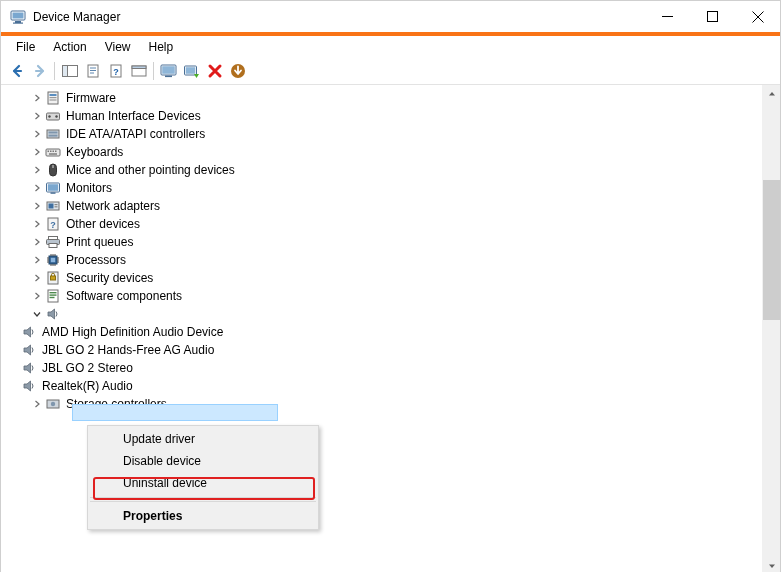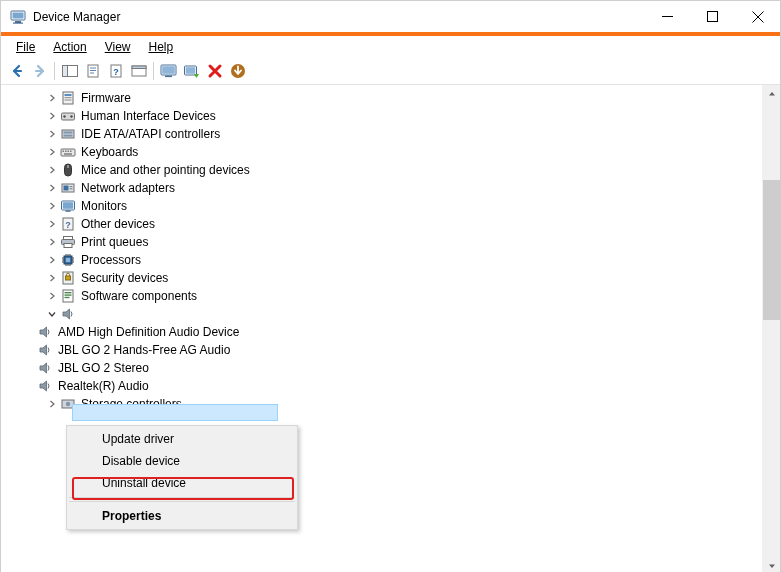--- a/index.html
+++ b/index.html
@@ -58,21 +58,20 @@
   }
   .cap-btn svg { display: block; }
 
   
   .menubar {
     height: 22px;
     display: flex;
     align-items: center;
     padding-left: 6px;
     background: #ffffff;
-    text-decoration: underline;
   }
   .menu-item {
     padding: 2px 9px;
     font-size: 12px;
     color: #000;
   }
 
   
   .toolbar {
     height: 26px;
@@ -130,22 +129,22 @@
   .dev-icon {
     width: 16px;
     height: 16px;
     margin-right: 5px;
     position: relative;
     flex: 0 0 16px;
   }
   .row .label { line-height: 18px; }
 
   
-  .ind1 { padding-left: 0; margin-left: 43px; }
-  .ind2 { padding-left: 36px; }
+  .ind1 { padding-left: 28px; }
+  .ind2 { padding-left: 20px; }
 
   
   .vscroll {
     width: 17px;
     background: #f0f0f0;
     position: relative;
     border-left: 1px solid #f0f0f0;
   }
   .vs-arrow {
     width: 17px;
@@ -178,21 +177,21 @@
   .hs-thumb {
     position: absolute;
     top: 0;
     height: 17px;
     background: #cdcdcd;
   }
 
   
   .ctxmenu {
     position: absolute;
-    left: 65px;
+    left: 86px;
     top: 340px;
     width: 232px;
     background: #f0f0f0;
     border: 1px solid #d7d7d7;
     box-shadow: 2px 2px 4px rgba(0,0,0,0.22);
     padding: 2px 0 2px 0;
     box-sizing: border-box;
   }
   .ctx-item {
     height: 22px;
@@ -427,43 +426,43 @@
       </div>
 
       <div class="row ind1">
         <div class="expander">
           <svg width="8" height="8" viewBox="0 0 8 8">
               <path d="M2.5 1 L6 4 L2.5 7" fill="none" stroke="#6d6d6d" stroke-width="1.2"></path>
             </svg>
         </div>
         <div class="dev-icon">
           <svg width="16" height="16" viewBox="0 0 16 16">
+              <rect x="1.5" y="3" width="13" height="9" rx="1" fill="#ffffff" stroke="#4a6f96"></rect>
+              <rect x="2.8" y="4.2" width="10.4" height="6.6" fill="#7aa7cf"></rect>
+              <rect x="5.5" y="12.3" width="5" height="1.5" fill="#4a6f96"></rect>
+            </svg>
+        </div>
+        <span class="label">Monitors</span>
+      </div>
+
+      <div class="row ind1">
+        <div class="expander">
+          <svg width="8" height="8" viewBox="0 0 8 8">
+              <path d="M2.5 1 L6 4 L2.5 7" fill="none" stroke="#6d6d6d" stroke-width="1.2"></path>
+            </svg>
+        </div>
+        <div class="dev-icon">
+          <svg width="16" height="16" viewBox="0 0 16 16">
               <rect x="2" y="4" width="12" height="8" fill="#dfe6ec" stroke="#6f6f6f"></rect>
               <rect x="3.5" y="5.5" width="5" height="5" fill="#3f6fa0"></rect>
               <rect x="9.5" y="6" width="3" height="1.2" fill="#888"></rect>
               <rect x="9.5" y="8.2" width="3" height="1.2" fill="#888"></rect>
             </svg>
         </div>
         <span class="label">Network adapters</span>
-      </div>
-
-      <div class="row ind1">
-        <div class="expander">
-          <svg width="8" height="8" viewBox="0 0 8 8">
-              <path d="M2.5 1 L6 4 L2.5 7" fill="none" stroke="#6d6d6d" stroke-width="1.2"></path>
-            </svg>
-        </div>
-        <div class="dev-icon">
-          <svg width="16" height="16" viewBox="0 0 16 16">
-              <rect x="1.5" y="3" width="13" height="9" rx="1" fill="#ffffff" stroke="#4a6f96"></rect>
-              <rect x="2.8" y="4.2" width="10.4" height="6.6" fill="#7aa7cf"></rect>
-              <rect x="5.5" y="12.3" width="5" height="1.5" fill="#4a6f96"></rect>
-            </svg>
-        </div>
-        <span class="label">Monitors</span>
       </div>
 
       <div class="row ind1">
         <div class="expander">
           <svg width="8" height="8" viewBox="0 0 8 8">
               <path d="M2.5 1 L6 4 L2.5 7" fill="none" stroke="#6d6d6d" stroke-width="1.2"></path>
             </svg>
         </div>
         <div class="dev-icon">
           <svg width="16" height="16" viewBox="0 0 16 16">

